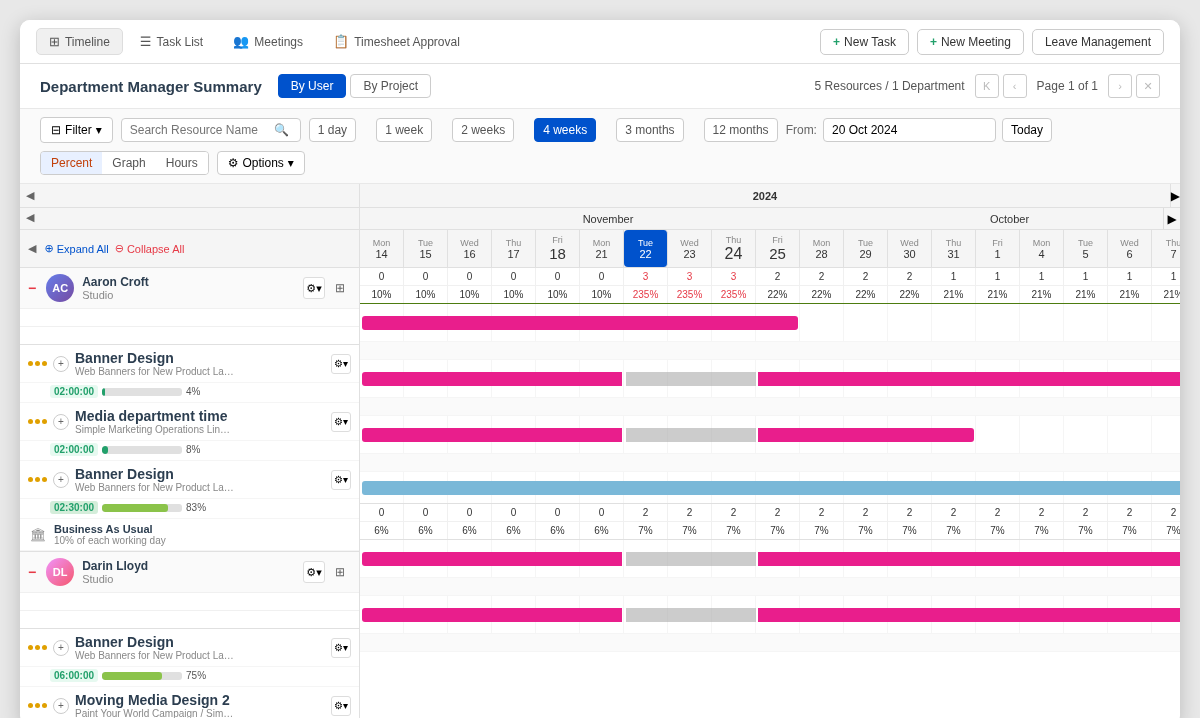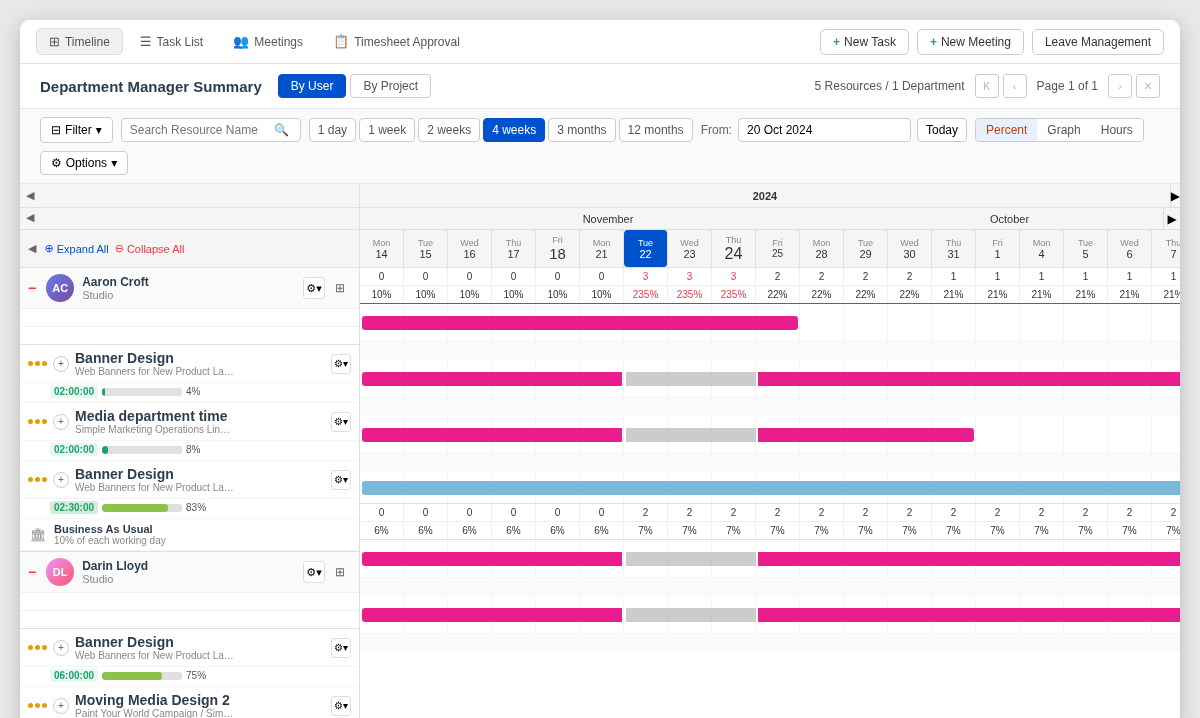--- a/index.html
+++ b/index.html
@@ -26,21 +26,21 @@
     .header-right { display: flex; align-items: center; gap: 10px; font-size: 12px; color: #555; }
     .pagination { display: flex; align-items: center; gap: 4px; }
     .page-btn { width: 24px; height: 24px; border: 1px solid #ccc; border-radius: 3px; background: #fff; cursor: pointer; display: flex; align-items: center; justify-content: center; font-size: 11px; }
     .page-btn.disabled { color: #bbb; cursor: default; }
     
     
     .toolbar { display: flex; align-items: center; gap: 8px; padding: 8px 20px; border-bottom: 1px solid #e8e8e8; background: #fafafa; flex-wrap: wrap; }
     .filter-btn { display: flex; align-items: center; gap: 4px; padding: 5px 10px; border: 1px solid #ccc; border-radius: 4px; background: #fff; cursor: pointer; font-size: 12px; }
     .search-box { display: flex; align-items: center; border: 1px solid #ccc; border-radius: 4px; padding: 4px 8px; background: #fff; gap: 5px; min-width: 180px; }
     .search-box input { border: none; outline: none; font-size: 12px; color: #888; width: 140px; }
-    .period-btns { display: flex; gap: 3px; }
+    .period-btns { display: flex; gap: 20px; }
     .period-btn { padding: 4px 8px; border: 1px solid #ccc; border-radius: 4px; background: #fff; cursor: pointer; font-size: 12px; color: #555; }
     .period-btn.active { background: #0052cc; color: #fff; border-color: #0052cc; }
     .from-section { display: flex; align-items: center; gap: 6px; }
     .from-label { font-size: 12px; color: #666; }
     .date-input { padding: 4px 8px; border: 1px solid #ccc; border-radius: 4px; font-size: 12px; background: #fff; }
     .today-btn { padding: 4px 8px; border: 1px solid #ccc; border-radius: 4px; background: #fff; cursor: pointer; font-size: 12px; }
     .view-mode-btns { display: flex; border: 1px solid #ccc; border-radius: 4px; overflow: hidden; }
     .view-mode-btn { padding: 4px 10px; border: none; background: #fff; cursor: pointer; font-size: 12px; color: #555; }
     .view-mode-btn.active { background: #e8f0ff; color: #c2410c; }
     .options-btn { display: flex; align-items: center; gap: 4px; padding: 4px 10px; border: 1px solid #ccc; border-radius: 4px; background: #fff; cursor: pointer; font-size: 12px; }
@@ -400,21 +400,21 @@
           <div style="width: 44px; min-width: 44px; height: 100%; display: flex; flex-direction: column; align-items: center; justify-content: center; border-right: 1px solid rgb(224, 224, 224); flex-shrink: 0;">
             <span style="font-size:9px; color:#888;">Wed</span>
             <span style="font-size:11px; font-weight:500; color:#333;">23</span>
           </div>
           <div style="width: 44px; min-width: 44px; height: 100%; display: flex; flex-direction: column; align-items: center; justify-content: center; border-right: 1px solid rgb(224, 224, 224); flex-shrink: 0;">
             <span style="font-size:9px; color:#888;">Thu</span>
             <span style="font-size:16px; font-weight:500; color:#333;">24</span>
           </div>
           <div style="width: 44px; min-width: 44px; height: 100%; display: flex; flex-direction: column; align-items: center; justify-content: center; border-right: 1px solid rgb(224, 224, 224); flex-shrink: 0;">
             <span style="font-size:9px; color:#888;">Fri</span>
-            <span style="font-size:10px; font-weight:500; color:#333;">25</span>
+            <span style="font-size:15px; font-weight:500; color:#333;">25</span>
           </div>
           <div style="width: 44px; min-width: 44px; height: 100%; display: flex; flex-direction: column; align-items: center; justify-content: center; border-right: 1px solid rgb(224, 224, 224); flex-shrink: 0;">
             <span style="font-size:9px; color:#888;">Mon</span>
             <span style="font-size:11px; font-weight:500; color:#333;">28</span>
           </div>
           <div style="width: 44px; min-width: 44px; height: 100%; display: flex; flex-direction: column; align-items: center; justify-content: center; border-right: 1px solid rgb(224, 224, 224); flex-shrink: 0;">
             <span style="font-size:9px; color:#888;">Tue</span>
             <span style="font-size:11px; font-weight:500; color:#333;">29</span>
           </div>
           <div style="width: 44px; min-width: 44px; height: 100%; display: flex; flex-direction: column; align-items: center; justify-content: center; border-right: 1px solid rgb(224, 224, 224); flex-shrink: 0;">

